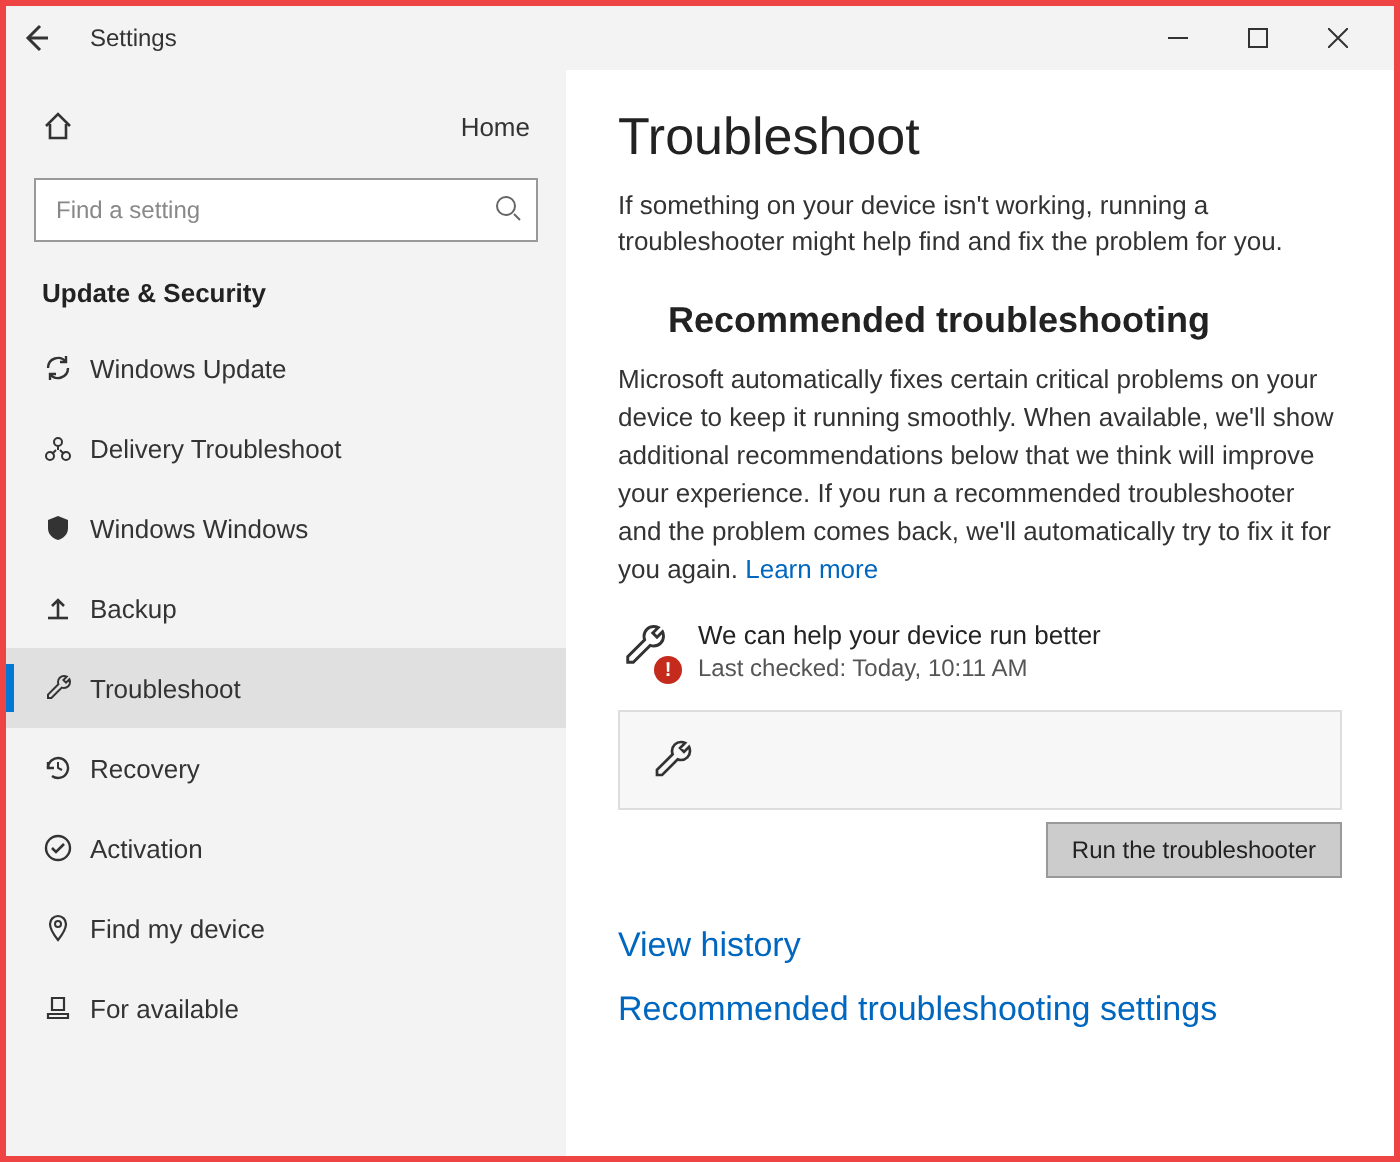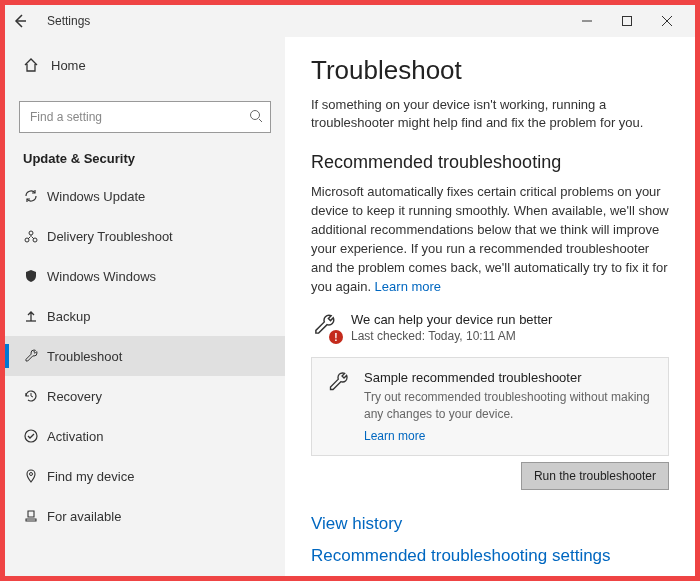--- a/index.html
+++ b/index.html
@@ -1,41 +1,41 @@
 <!DOCTYPE html>
 <html><head>
 <meta charset="utf-8">
 <style>
 * { margin: 0; padding: 0; box-sizing: border-box; font-family: "Segoe UI", Tahoma, sans-serif; }
 body { background: #fff; width: 700px; height: 581px; overflow: hidden; }
-.window { width: 700px; height: 581px; border: 5px solid #ef4444; display: flex; flex-direction: column; background: #fff; }
+.window { width: 700px; height: 581px; border: 3px solid #ef4444; display: flex; flex-direction: column; background: #fff; }
 .titlebar { height: 32px; display: flex; align-items: center; padding: 0 8px; background: #f3f3f3; }
 .titlebar .back { width: 24px; text-align: center; font-size: 14px; color: #333; cursor: pointer; }
 .titlebar .title { margin-left: 10px; font-size: 12px; color: #333; flex: 1; }
 .winctrls { display: flex; gap: 0; }
 .winctrls .btn { width: 40px; height: 28px; display: flex; align-items: center; justify-content: center; font-size: 12px; color: #333; cursor: pointer; }
 .winctrls .btn svg { width: 10px; height: 10px; }
 .body { display: flex; flex: 1; overflow: hidden; }
 .sidebar { width: 280px; background: #f3f3f3; padding: 10px 0; display: flex; flex-direction: column; overflow-y: auto; }
-.home-row { display: flex; align-items: center; gap: 12px; padding: 10px 18px; cursor: pointer; }
+.home-row { display: flex; align-items: center; gap: 0; padding: 10px 18px; cursor: pointer; justify-content: space-between; }
 .home-row .icon { width: 16px; display:flex; justify-content:center; }
 .home-row .label { font-size: 13px; color: #333; }
-.searchbox { margin: 18px 14px 6px; position: relative; }
+.searchbox { margin: 8px 14px 6px; position: relative; }
 .searchbox input { width: 100%; height: 32px; border: 1px solid #999; background: #fff; padding: 0 28px 0 10px; font-size: 12px; color: #333; outline: none; }
 .searchbox input::placeholder { color: #888; }
 .searchbox .sicon { position: absolute; right: 8px; top: 8px; color: #666; font-size: 12px; }
 .cat-header { font-weight: 600; font-size: 13px; padding: 12px 18px 10px; color: #222; }
 .nav-item { display: flex; align-items: center; gap: 8px; padding: 12px 18px; cursor: pointer; font-size: 13px; color: #333; position: relative; }
 .nav-item .icon { width: 16px; display:flex; justify-content:center; color:#333; }
 .nav-item.active { background: #e0e0e0; }
 .nav-item.active::before { content: ""; position: absolute; left: 0; top: 8px; bottom: 8px; width: 4px; background: #0078d4; }
 .content { flex: 1; padding: 18px 26px; overflow-y: auto; }
 h1 { font-size: 26px; font-weight: 400; color: #222; margin-bottom: 10px; }
 .intro { font-size: 13px; color: #333; margin-bottom: 20px; line-height: 1.4; }
-h2 { font-size: 18px; font-weight: 400; color: #222; margin-bottom: 10px; }
+h2 { font-size: 18px; font-weight: 700; color: #222; margin-bottom: 10px; margin-left: 25px; }
 .rec-text { font-size: 13px; color: #333; line-height: 1.45; margin-bottom: 16px; }
 .link { color: #0067c0; cursor: pointer; }
 .help-row { display: flex; align-items: flex-start; gap: 14px; margin-bottom: 14px; }
 .help-row .wrench { position: relative; }
 .help-row .wrench .excl { position: absolute; bottom: -6px; right: -6px; width: 14px; height: 14px; background: #c42b1c; border-radius: 50%; color: #fff; font-size: 10px; display: flex; align-items: center; justify-content: center; font-weight: bold; }
 .help-text .line1 { font-size: 13px; color: #222; }
 .help-text .line2 { font-size: 12px; color: #555; margin-top: 2px; }
 .sample-box { border: 1px solid #ddd; background: #f7f7f7; padding: 12px 14px; display: flex; gap: 14px; margin-bottom: 6px; }
 .sample-box .stext .stitle { font-size: 13px; color: #222; margin-bottom: 4px; }
 .sample-box .stext .sdesc { font-size: 12px; color: #666; line-height: 1.4; margin-bottom: 6px; }
@@ -205,25 +205,20 @@
           <div class="line2">Last checked: Today, 10:11 AM</div>
         </div>
       </div>
 
       <div class="sample-box">
         <div>
           <svg width="24" height="24" viewBox="0 0 16 16">
               <path d="M11 2a3 3 0 0 0-3 3c0 .4.1.8.2 1.1L3 11.3V13h1.7l5.2-5.2c.3.1.7.2 1.1.2a3 3 0 0 0 3-3c0-.5-.1-1-.3-1.4L12 5.3 10.7 4l1.7-1.7C12 2.1 11.5 2 11 2z" stroke="#333" fill="none" stroke-width="0.9"></path>
             </svg>
         </div>
-        <div class="stext">
-          <div class="stitle">Sample recommended troubleshooter</div>
-          <div class="sdesc">Try out recommended troubleshooting without making any changes to your device.</div>
-          <div class="slink">Learn more</div>
-        </div>
       </div>
 
       <div class="run-row">
         <button class="run-btn">Run the troubleshooter</button>
       </div>
 
       <a class="bottom-link">View history</a>
       <a class="bottom-link">Recommended troubleshooting settings</a>
     </div>
 

